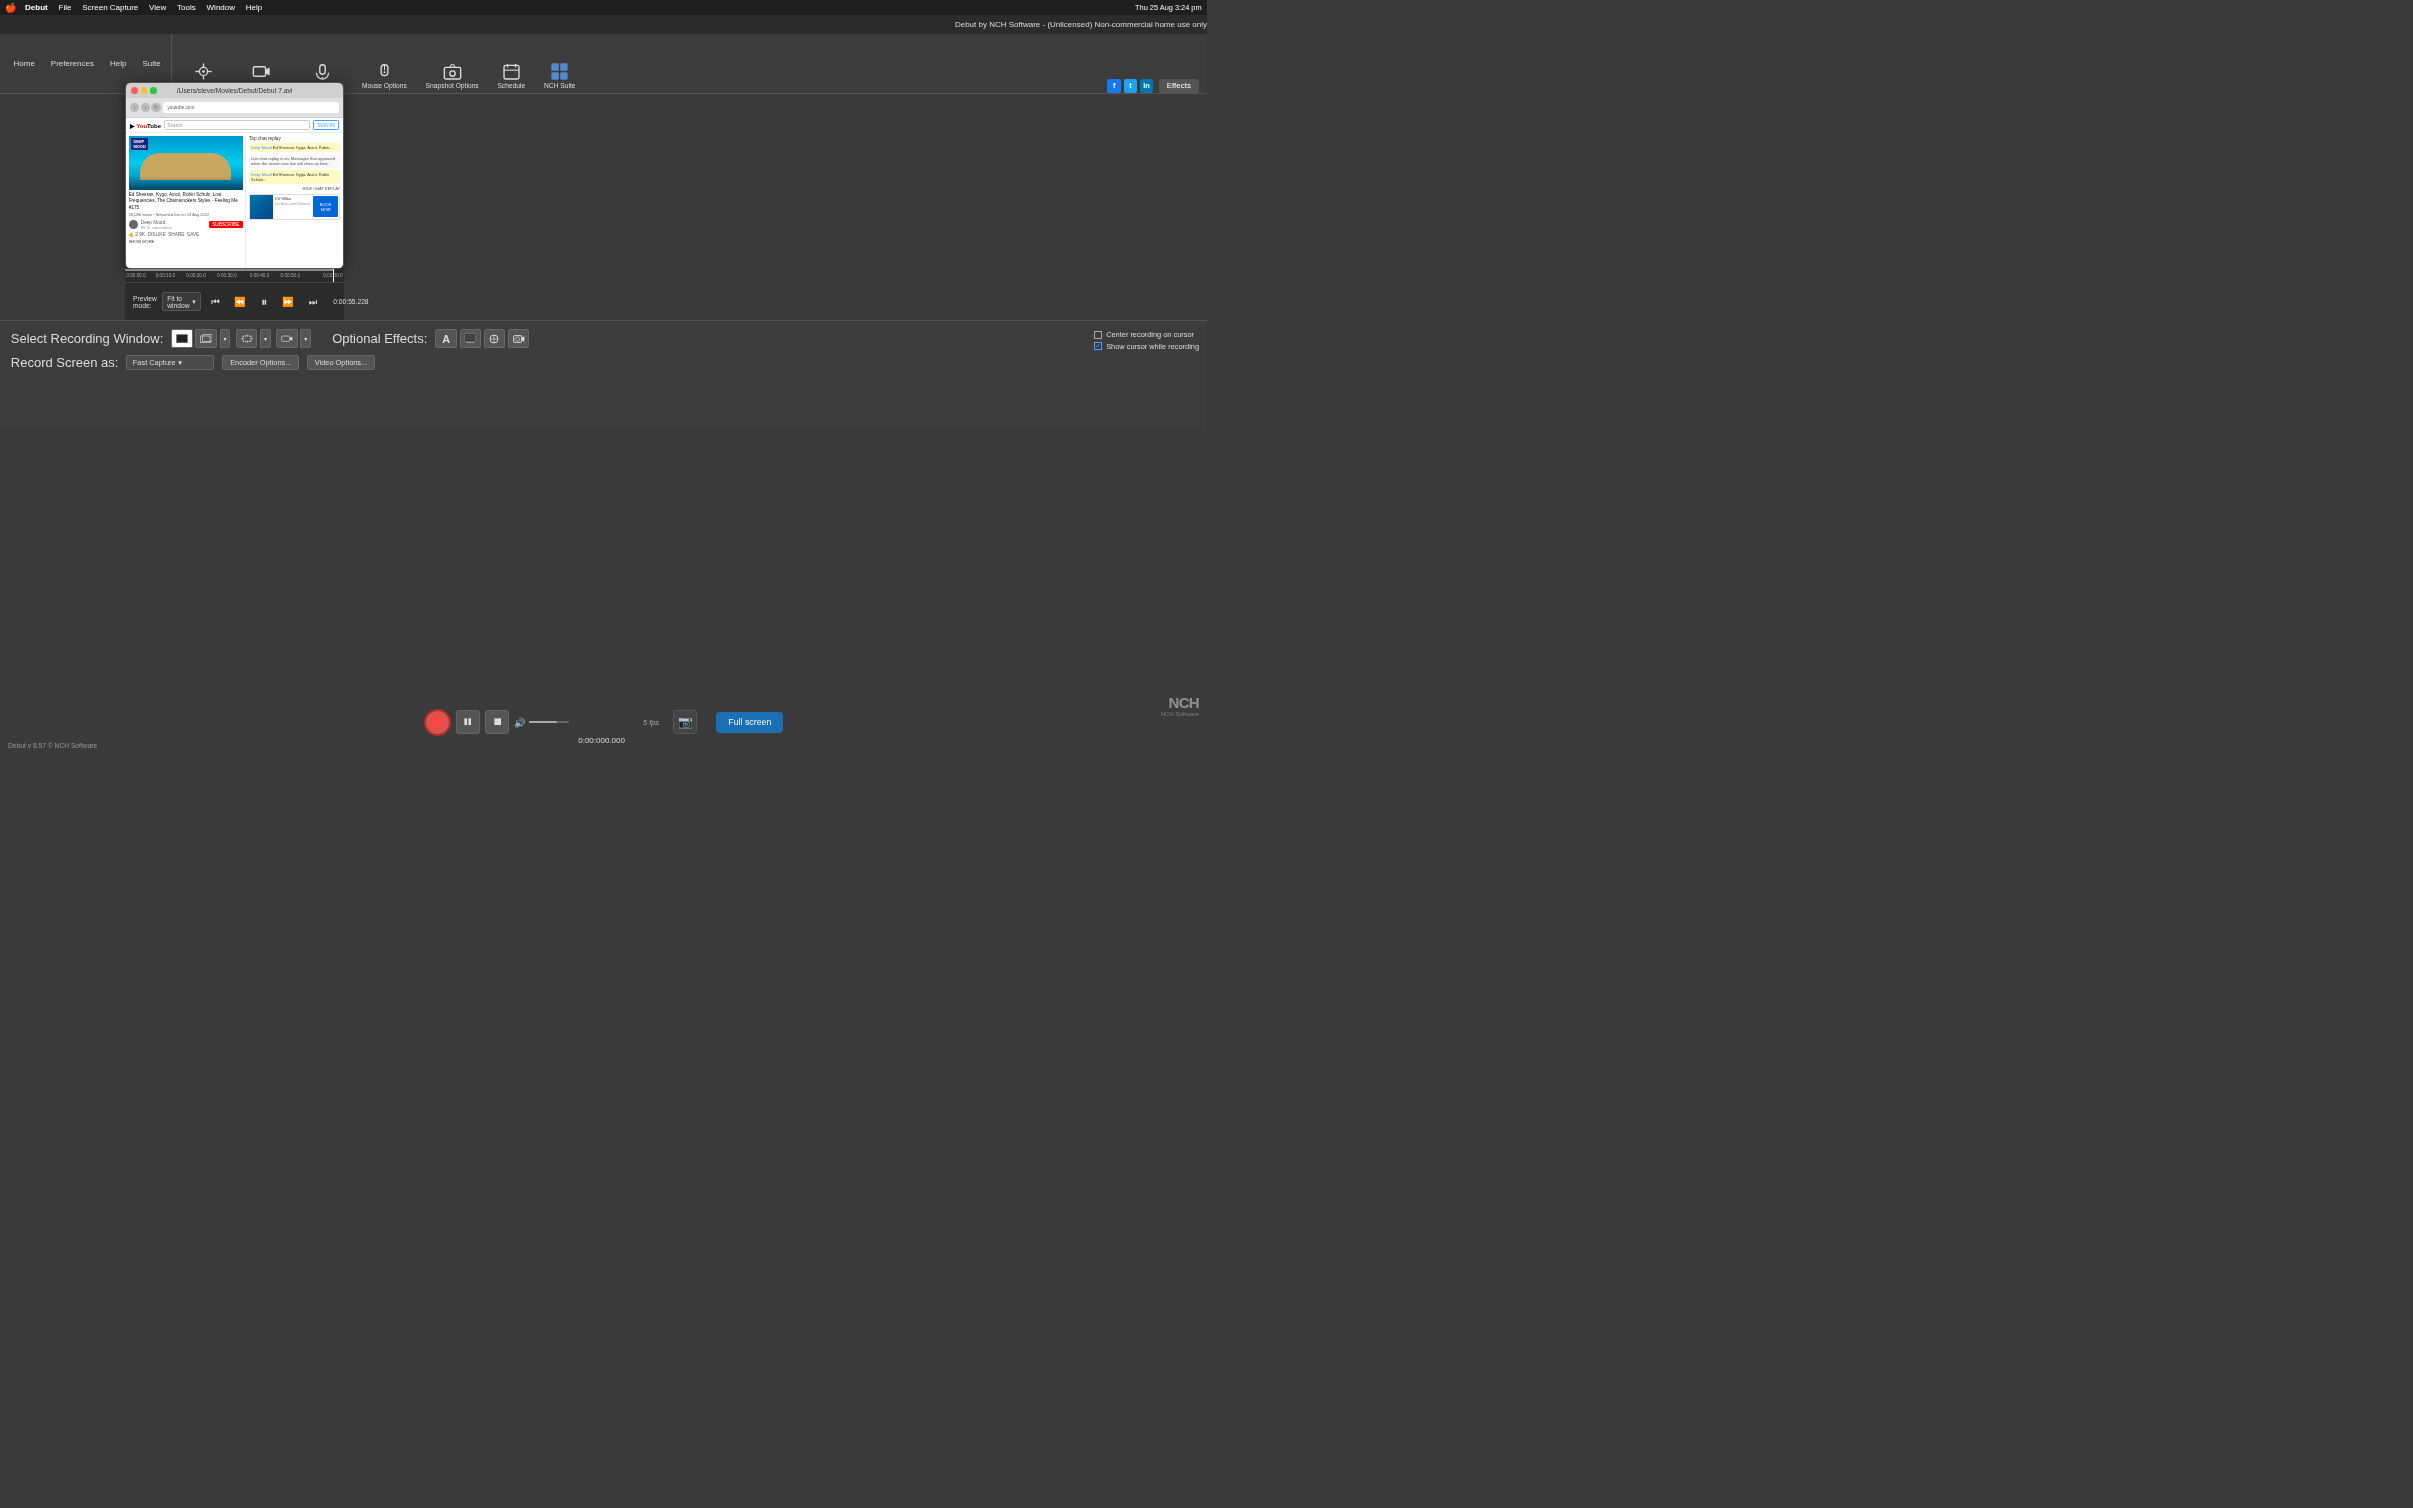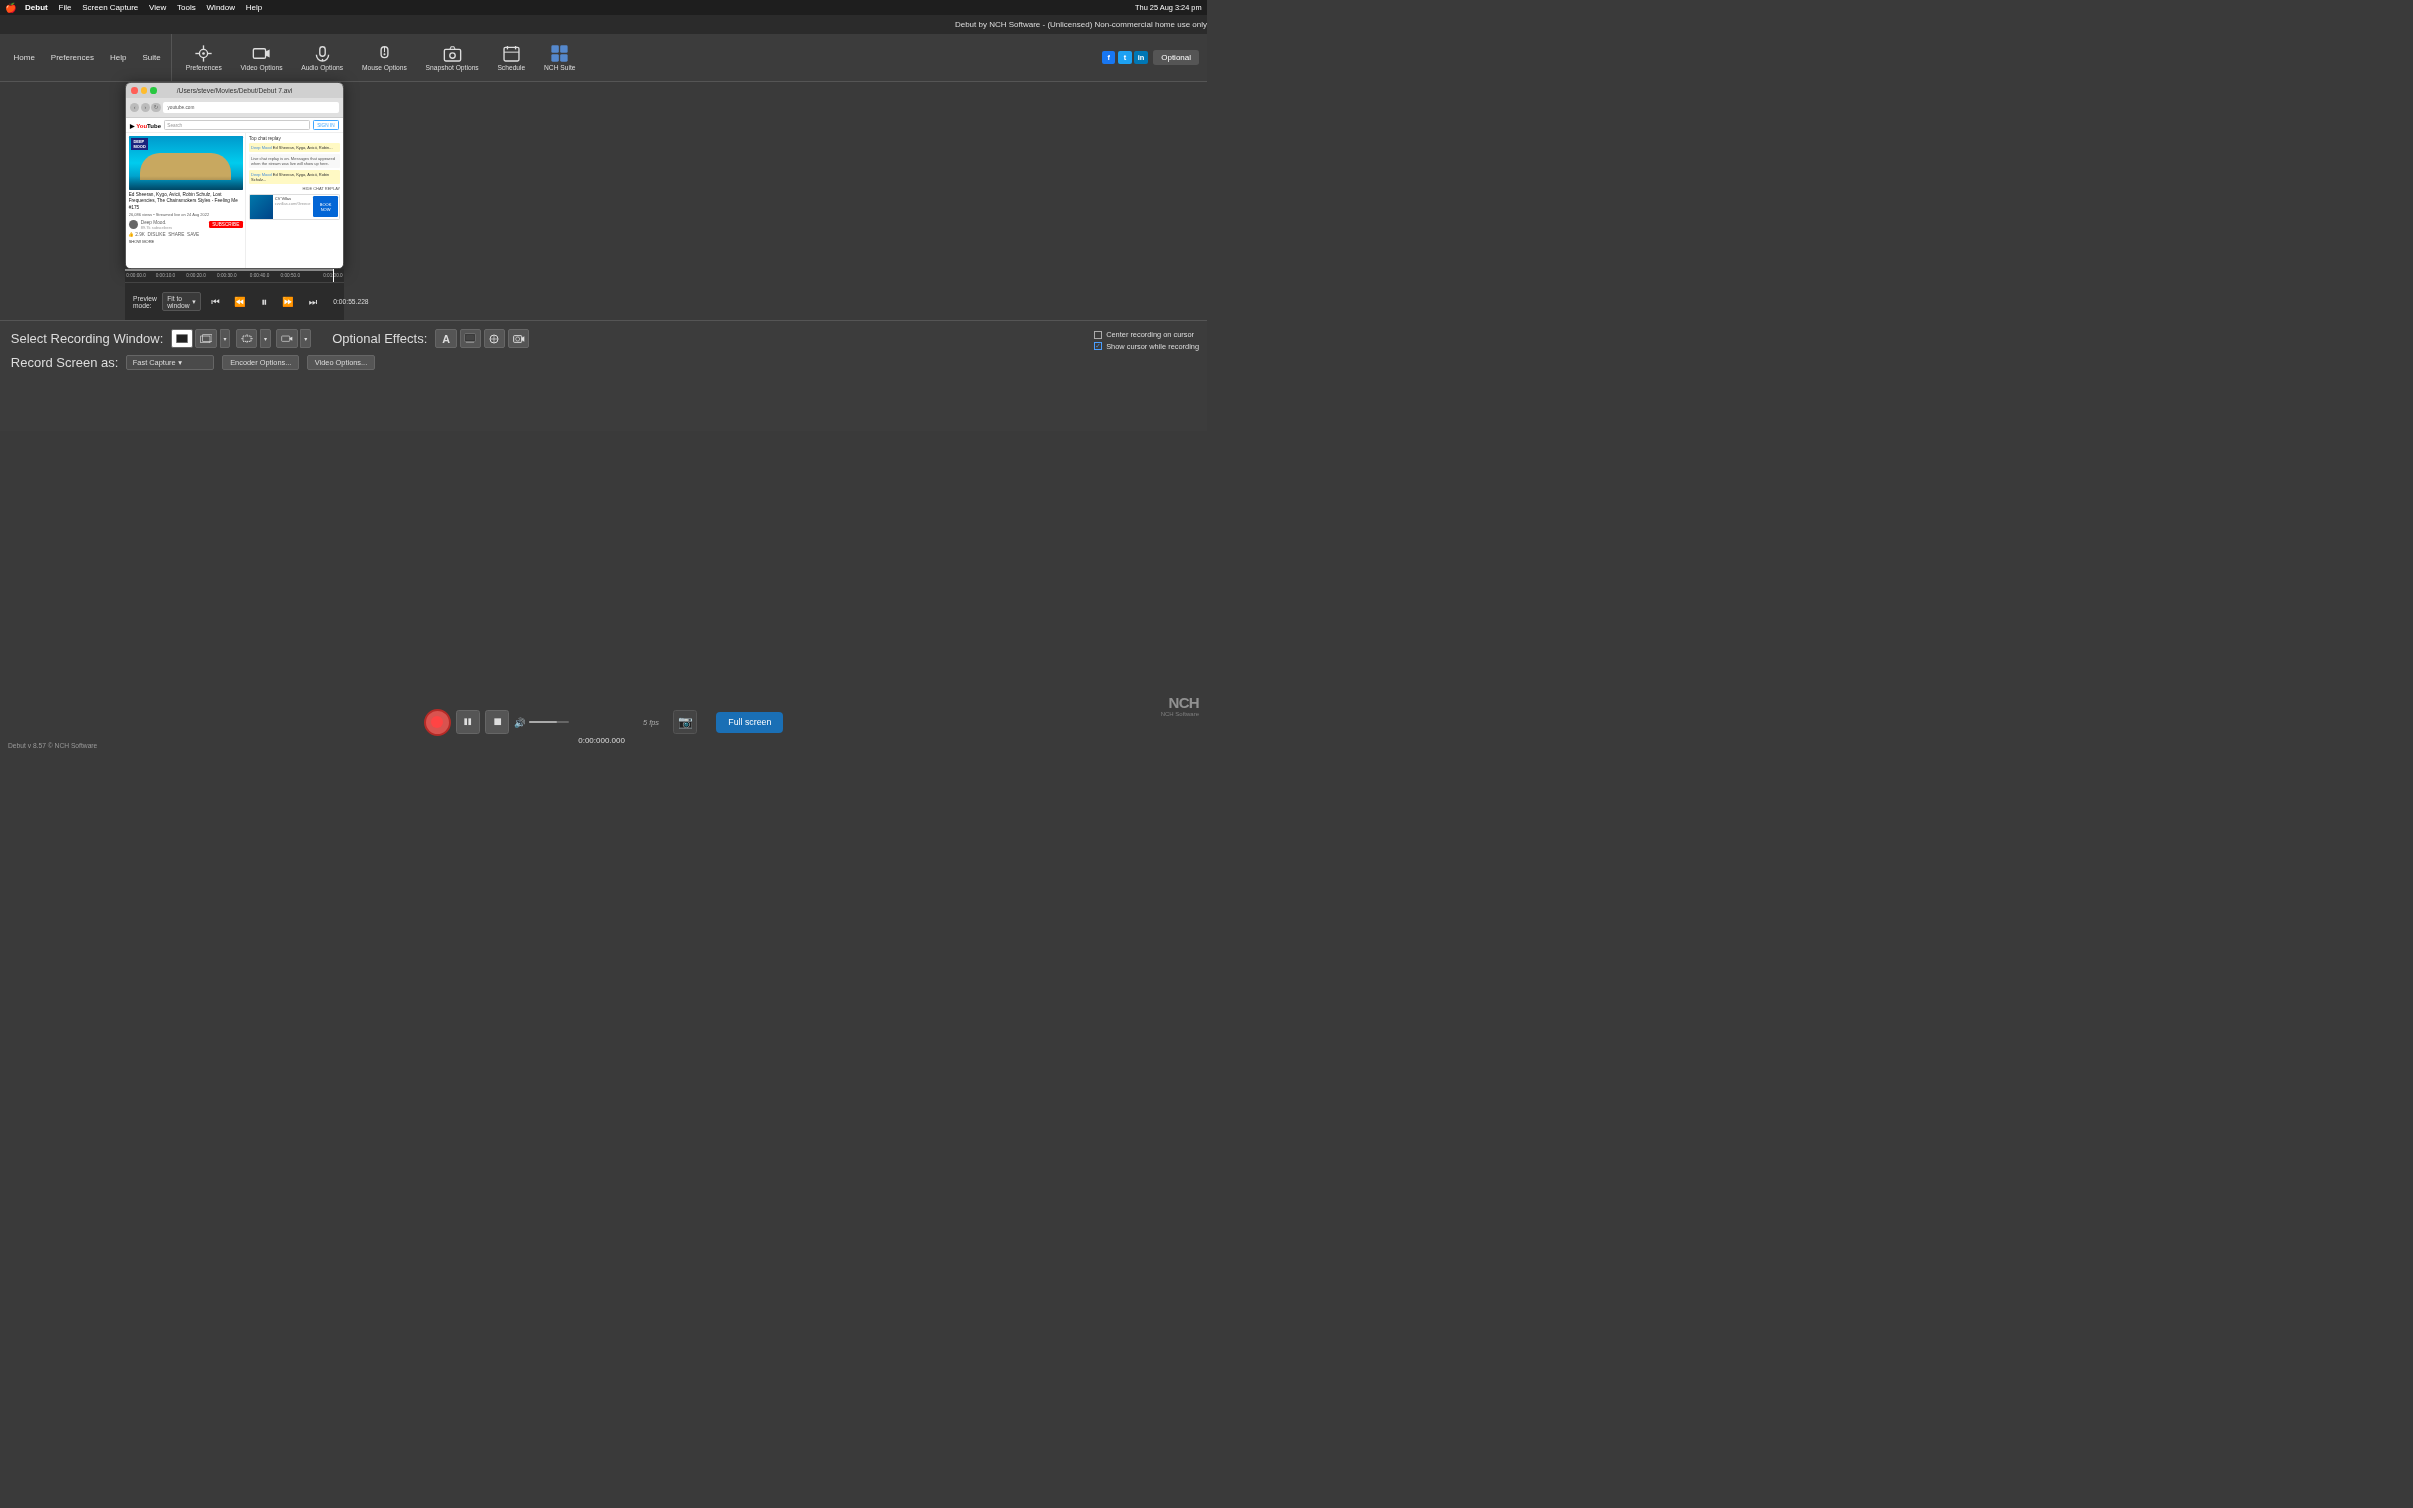--- a/index.html
+++ b/index.html
@@ -58,24 +58,24 @@
       align-items: center;
       justify-content: flex-end;
       font-size: 8px;
       color: #ccc;
       position: relative;
     }
     .title-bar-title { font-size: 8px; color: #ddd; }
 
     
     .toolbar {
-      height: 48px;
+      height: 60px;
       background: #3c3c3c;
       display: flex;
-      align-items: center;
+      align-items: flex-end;
       padding: 0 0 0 2.7px;
       border-bottom: 0.7px solid #555;
       position: relative;
     }
     .toolbar-nav {
       display: flex;
       gap: 16px;
       padding: 0 10.8px;
       font-size: 8px;
       color: #ddd;
@@ -823,21 +823,21 @@
       </div>
       <span class="label">NCH Suite</span>
     </div>
   </div>
   <div class="toolbar-right">
     <div class="social-icons">
       <div class="social-icon" style="background:#1877f2;">f</div>
       <div class="social-icon" style="background:#1da1f2;">t</div>
       <div class="social-icon" style="background:#0077b5;">in</div>
     </div>
-    <button class="upgrade-btn">Optional</button>
+    <button class="upgrade-btn">Effects</button>
   </div>
 </div>
 
 <div class="preview-area">
   <div class="preview-titlebar">
     <div class="traffic-lights">
       <div class="traffic-light traffic-red"></div>
       <div class="traffic-light traffic-yellow"></div>
       <div class="traffic-light traffic-green"></div>
     </div>

